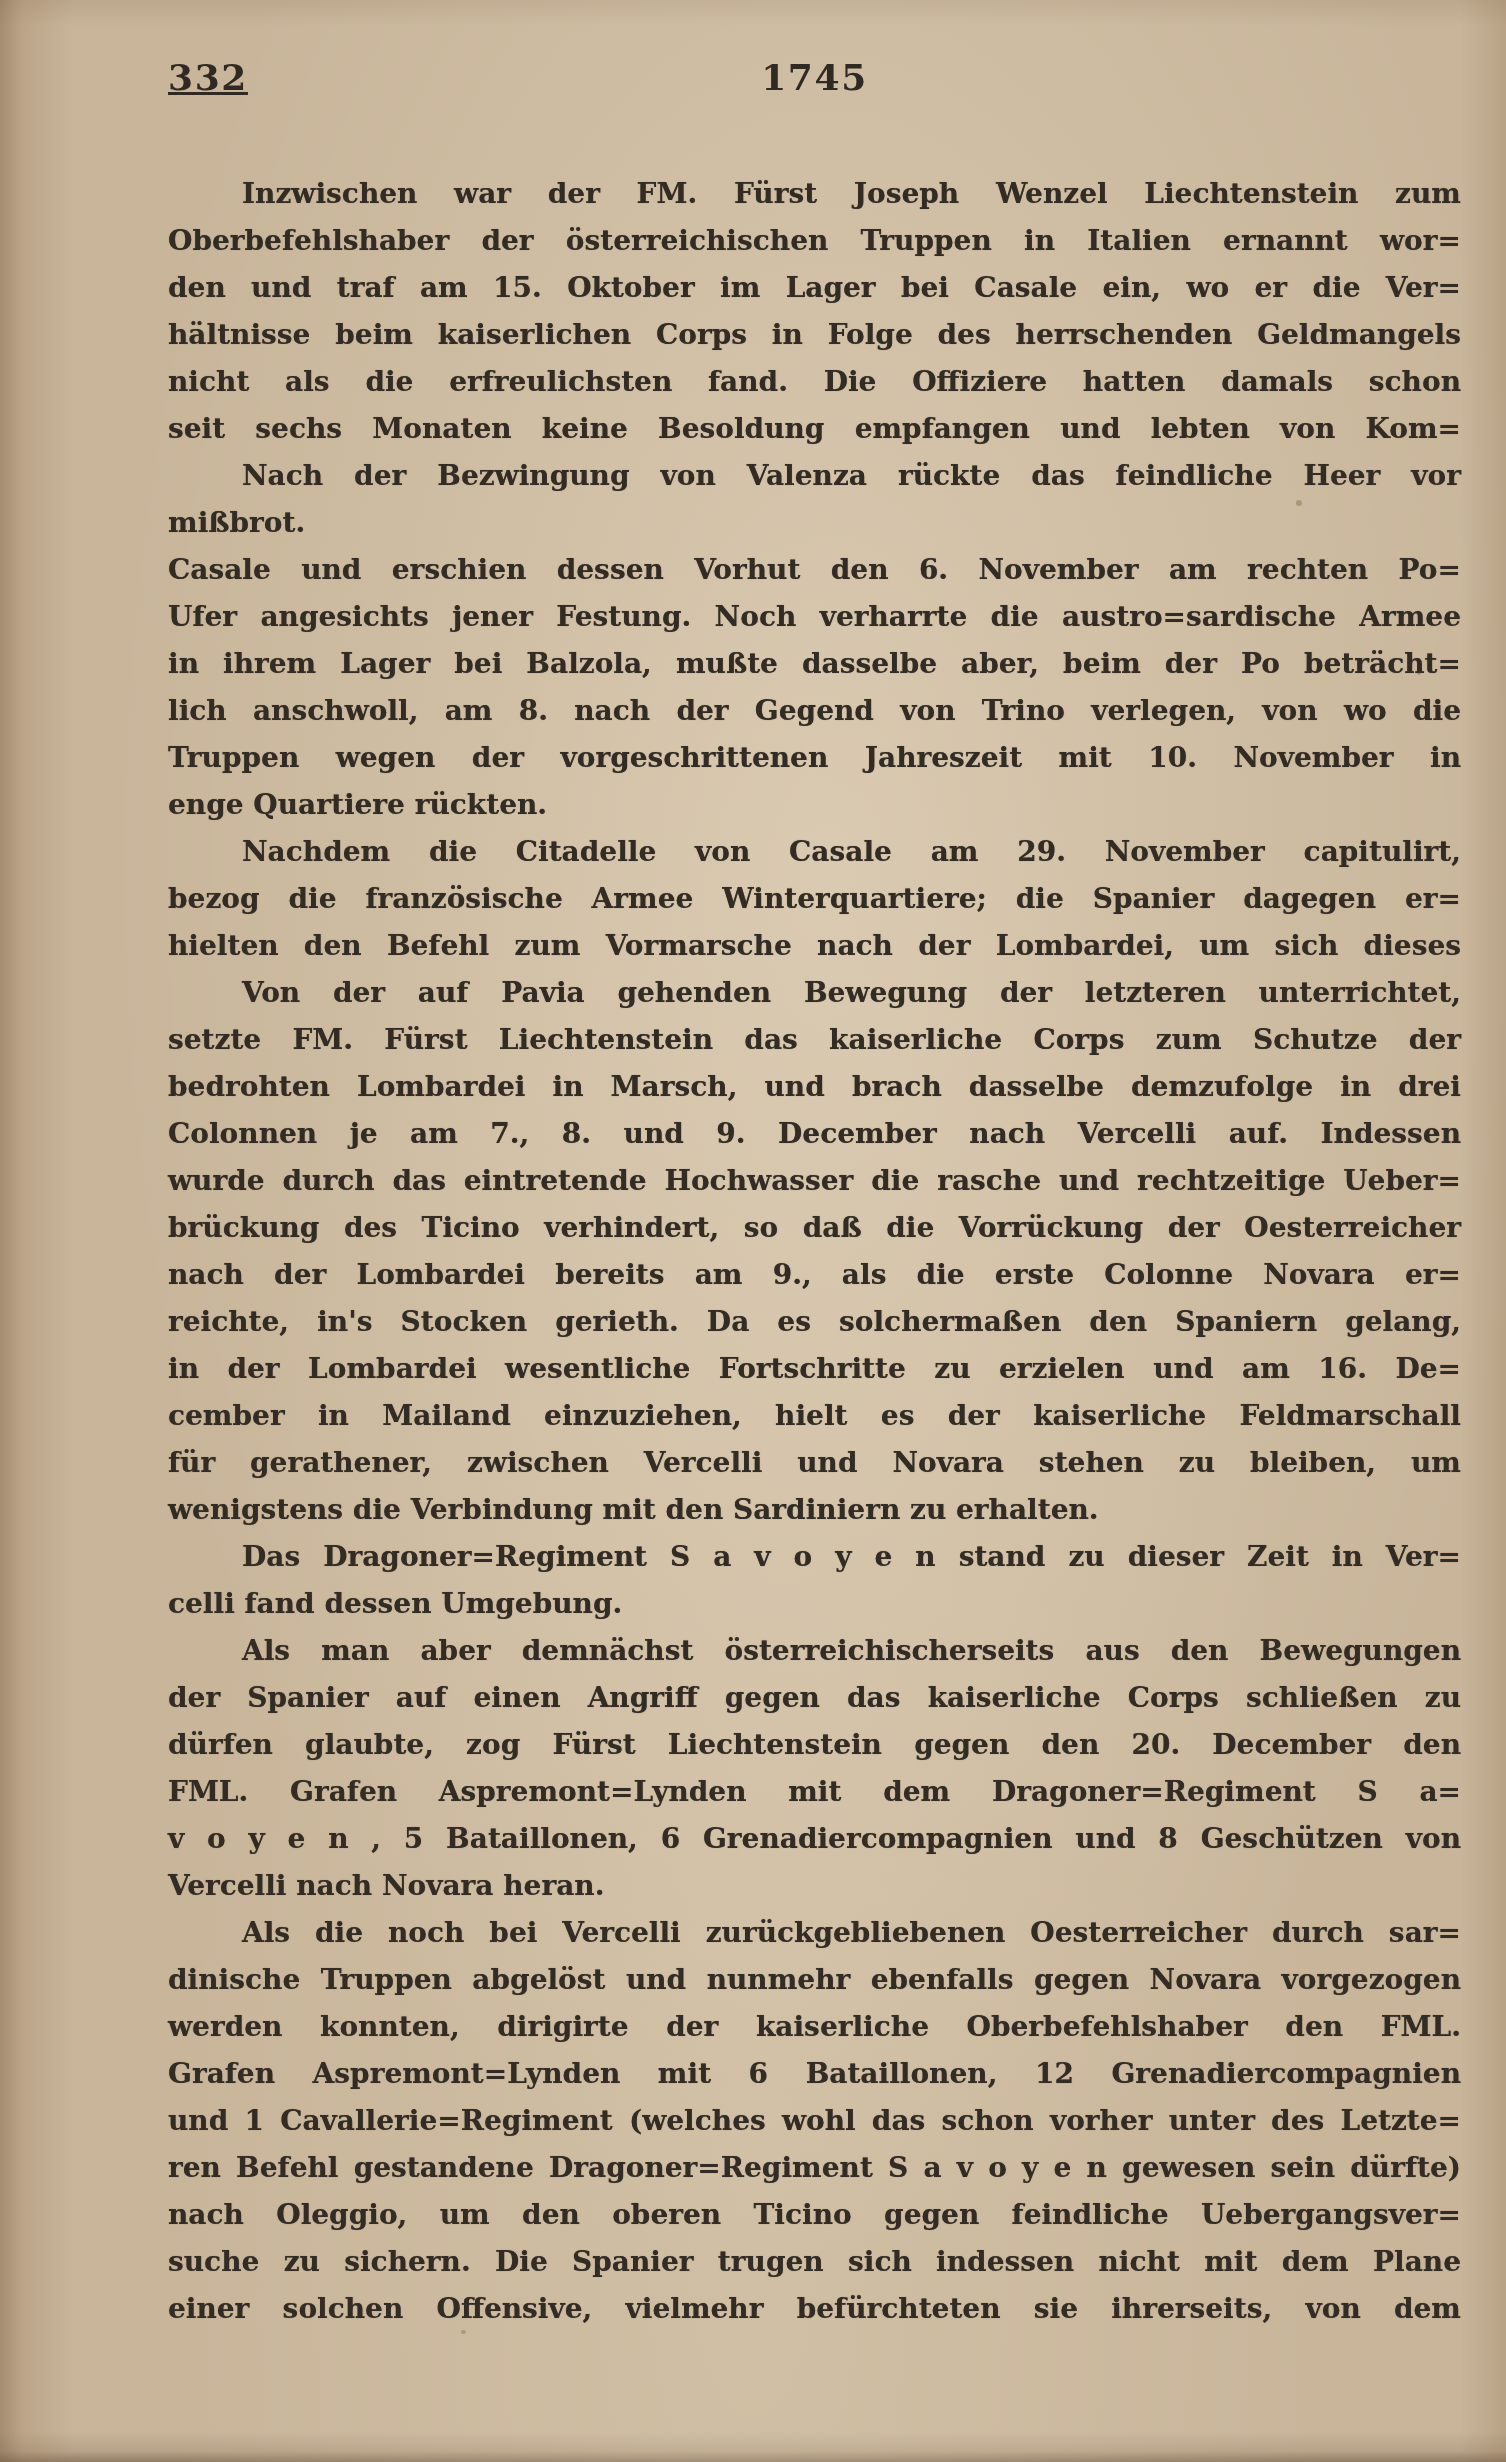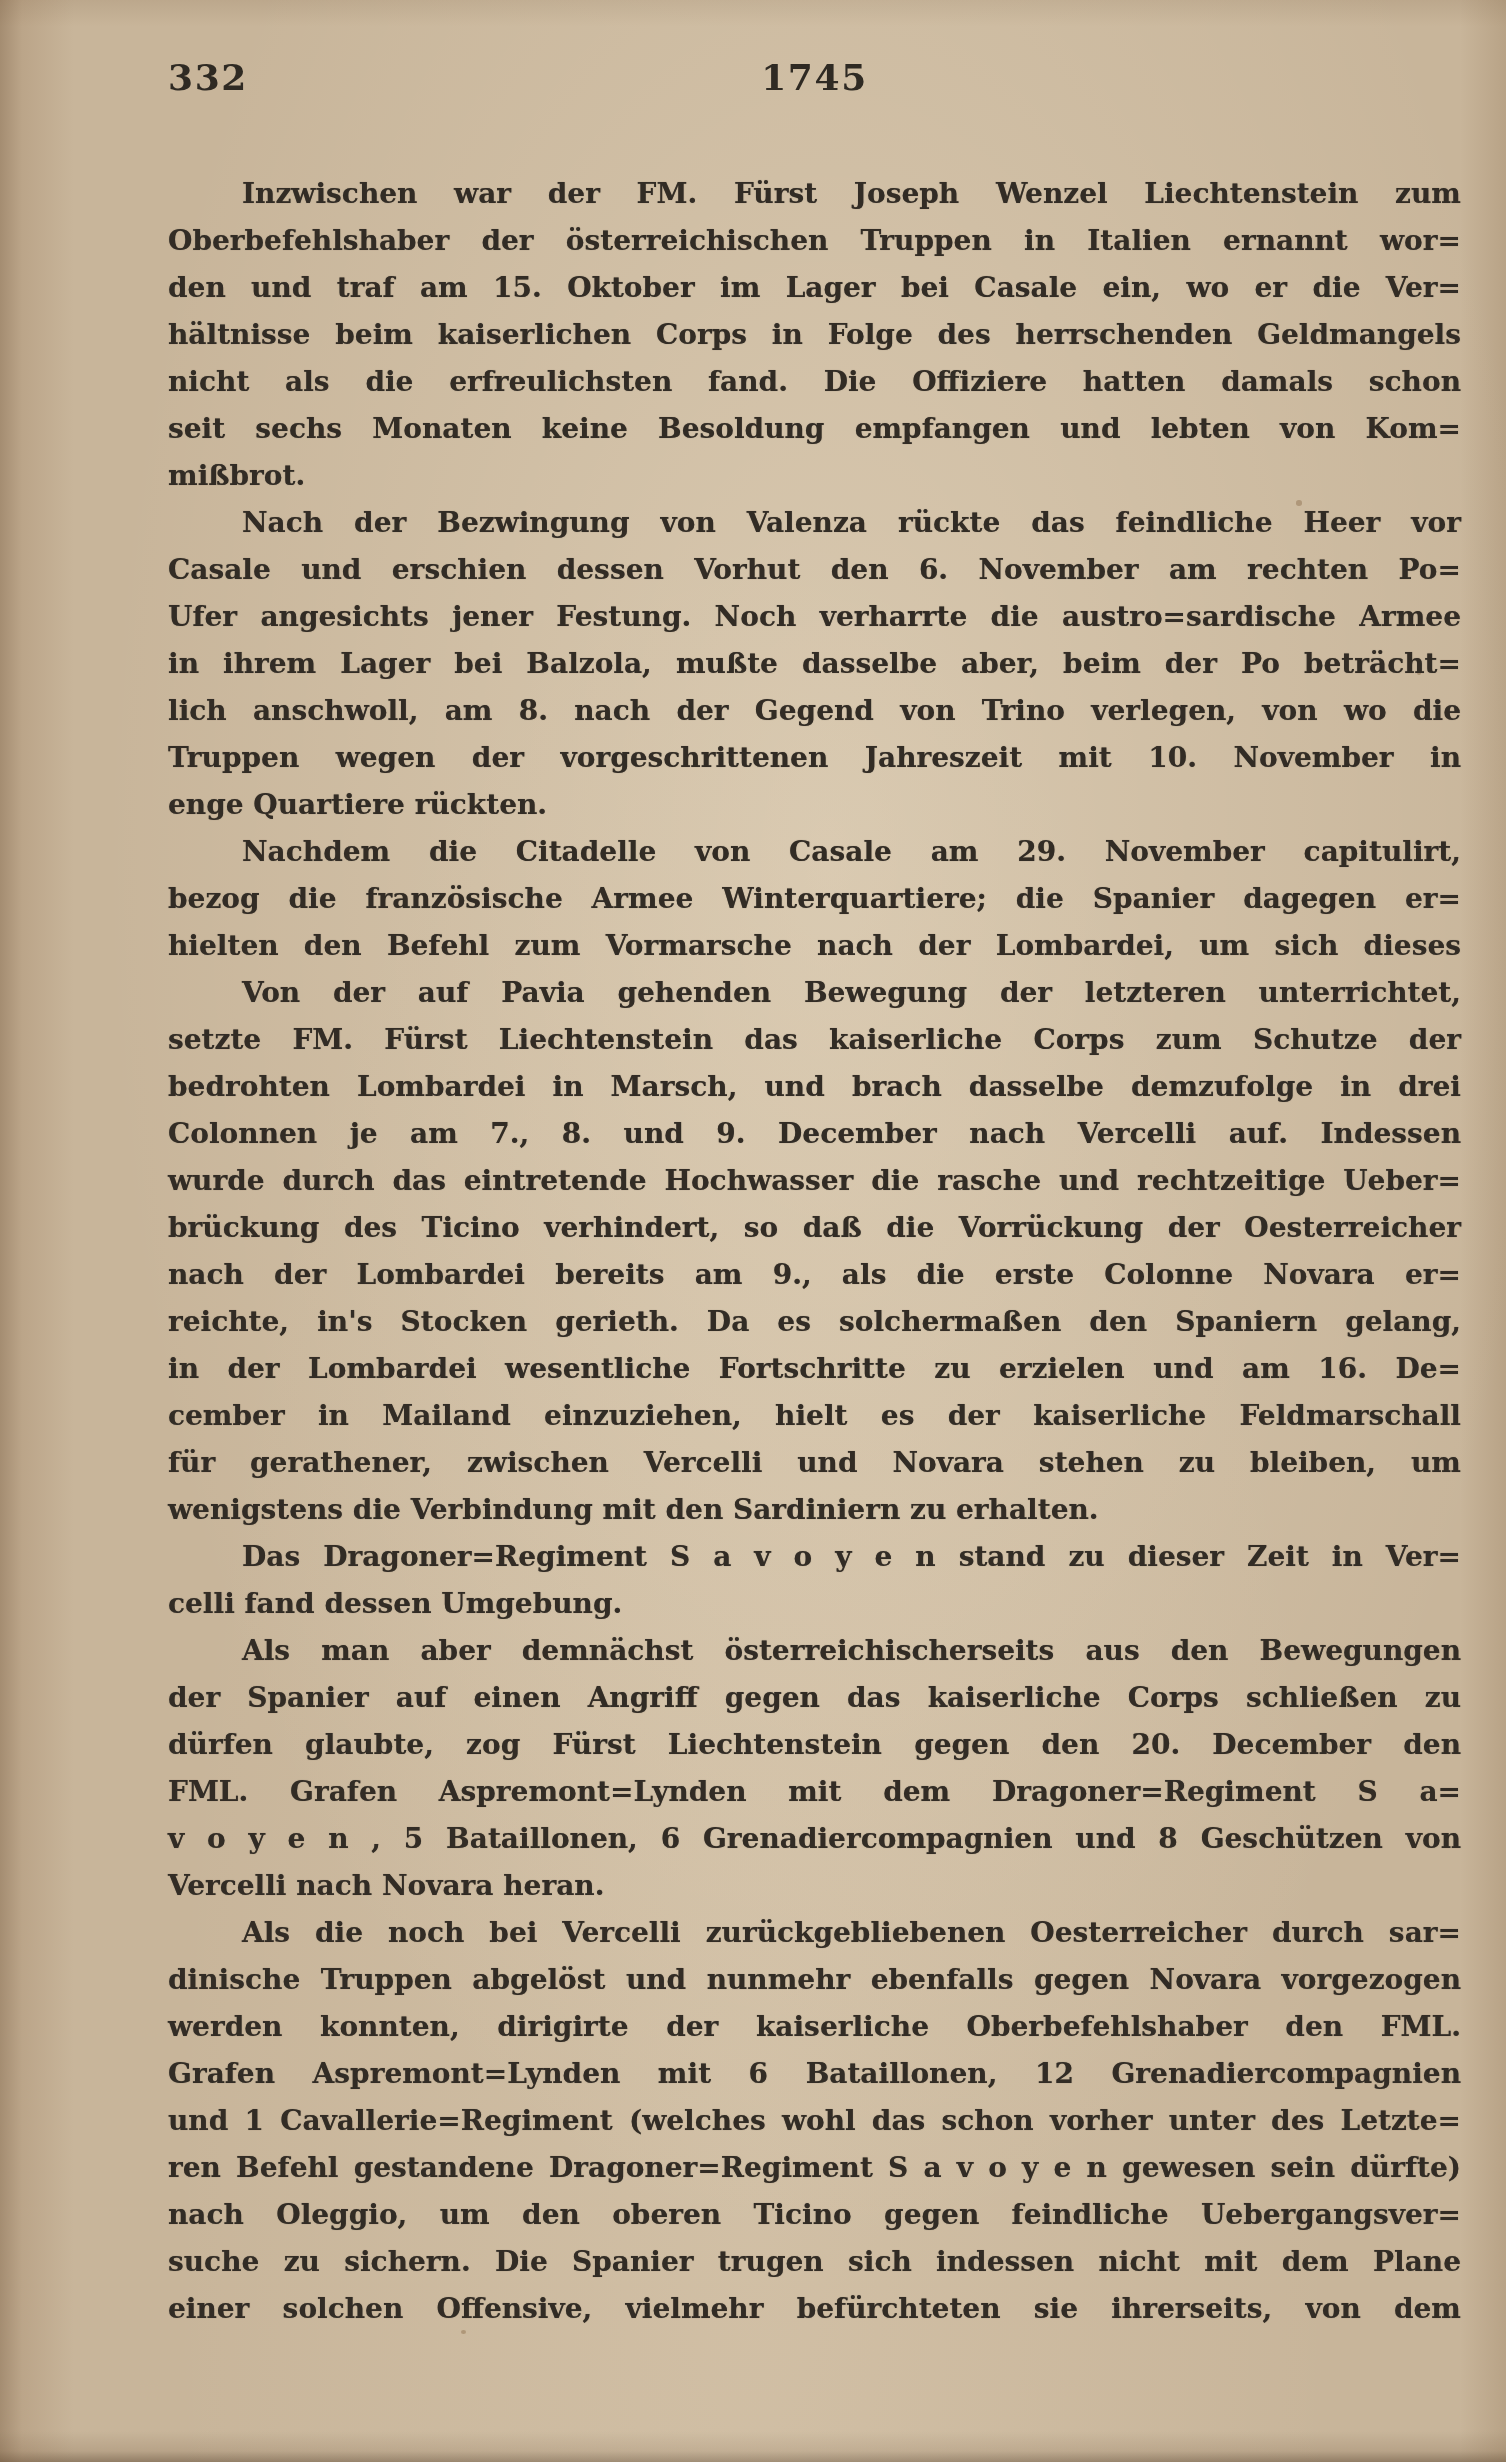--- a/index.html
+++ b/index.html
@@ -29,21 +29,21 @@
   }
   .page-header {
     display: flex;
     align-items: baseline;
     font-weight: 700;
     font-size: 36px;
     letter-spacing: 1.6px;
     color: #2f2a23;
   }
   .page-header .cell { flex: 1 1 0; }
-  .page-header .cell.left   { text-align: left; }
+  .page-header .cell.left   { text-align: left; text-decoration: underline; }
   .page-header .cell.center { text-align: center; }
   .page-header .cell.right  { text-align: right; }
   .text-block {
     margin-top: 72px;
     font-size: 28px;
     font-weight: 700;
     line-height: 47px;
     text-shadow: 0 0 0.8px rgba(50,44,37,0.55);
   }
   .line {
@@ -79,22 +79,22 @@
     <div class="cell right"></div>
   </div>
 
   <div class="text-block">
       <div class="line indent">Inzwischen war der FM. Fürst Joseph Wenzel Liechtenstein zum</div>
       <div class="line">Oberbefehlshaber der österreichischen Truppen in Italien ernannt wor=</div>
       <div class="line">den und traf am 15. Oktober im Lager bei Casale ein, wo er die Ver=</div>
       <div class="line">hältnisse beim kaiserlichen Corps in Folge des herrschenden Geldmangels</div>
       <div class="line">nicht als die erfreulichsten fand. Die Offiziere hatten damals schon</div>
       <div class="line">seit sechs Monaten keine Besoldung empfangen und lebten von Kom=</div>
+      <div class="line indent">Nach der Bezwingung von Valenza rückte das feindliche Heer vor</div>
       <div class="line para-end">mißbrot.</div>
-      <div class="line indent">Nach der Bezwingung von Valenza rückte das feindliche Heer vor</div>
       <div class="line">Casale und erschien dessen Vorhut den 6. November am rechten Po=</div>
       <div class="line">Ufer angesichts jener Festung. Noch verharrte die austro=sardische Armee</div>
       <div class="line">in ihrem Lager bei Balzola, mußte dasselbe aber, beim der Po beträcht=</div>
       <div class="line">lich anschwoll, am 8. nach der Gegend von Trino verlegen, von wo die</div>
       <div class="line">Truppen wegen der vorgeschrittenen Jahreszeit mit 10. November in</div>
       <div class="line para-end">enge Quartiere rückten.</div>
       <div class="line indent">Nachdem die Citadelle von Casale am 29. November capitulirt,</div>
       <div class="line">bezog die französische Armee Winterquartiere; die Spanier dagegen er=</div>
       <div class="line">hielten den Befehl zum Vormarsche nach der Lombardei, um sich dieses</div>
       <div class="line indent">Von der auf Pavia gehenden Bewegung der letzteren unterrichtet,</div>

